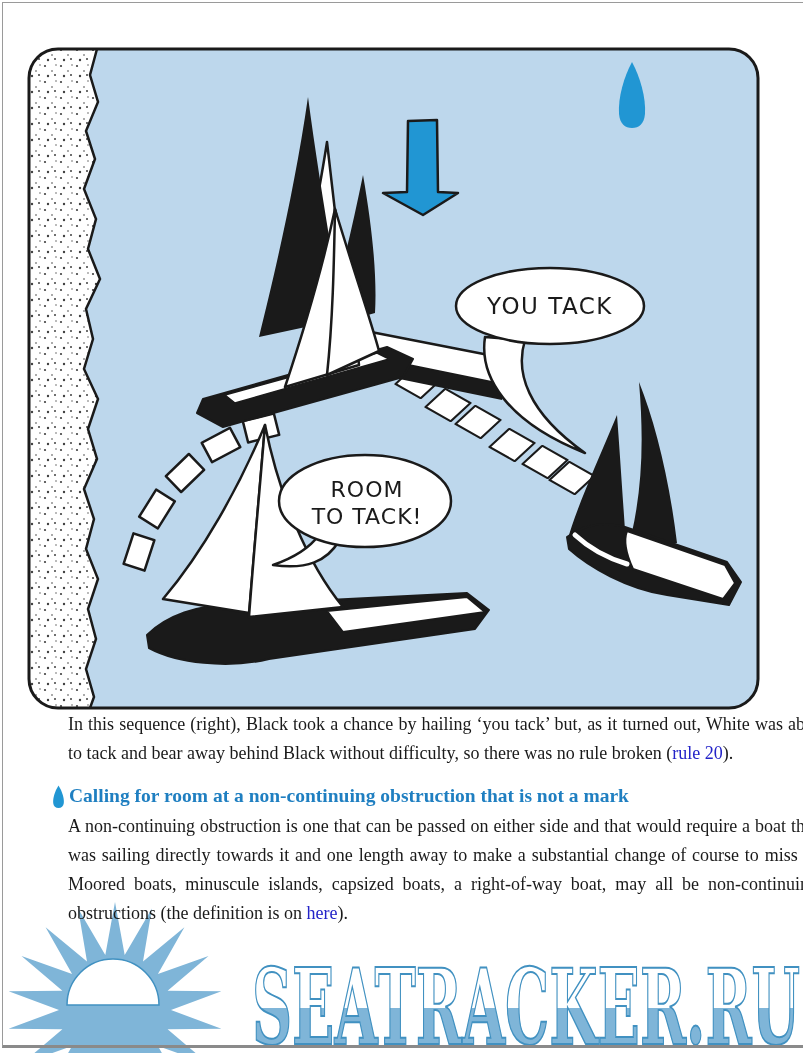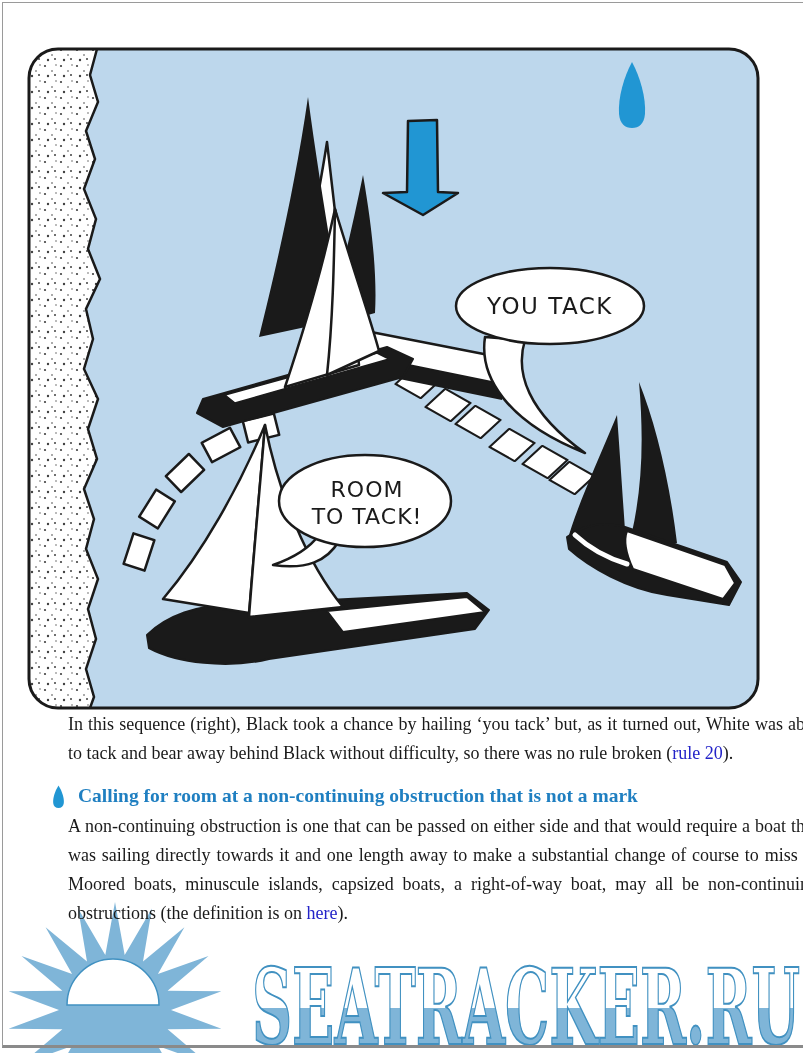--- a/index.html
+++ b/index.html
@@ -30,21 +30,21 @@
   .para{
     margin:16px;width:750px;
     font-size:18px;line-height:29px;
     text-align:justify;
   }
   .para.first{margin-top:23px;}
   .para.second{margin-top:3px;}
   .link{color:#2323c8;text-decoration:none;cursor:pointer;}
   .heading{
     margin:15px 0 0 0;
-    display:flex;align-items:flex-start;gap:13px;
+    display:flex;align-items:flex-start;gap:4px;
     font-size:19.5px;line-height:24px;font-weight:bold;
     color:#1f7fc1;
   }
   .heading-icon{flex:0 0 auto;margin-top:1px;}
   .watermark{
     position:absolute;left:0;top:913px;width:803px;height:140px;
     z-index:1;overflow:visible;pointer-events:none;
   }
   .watermark svg{overflow:visible;display:block;}
   .wm-text{

